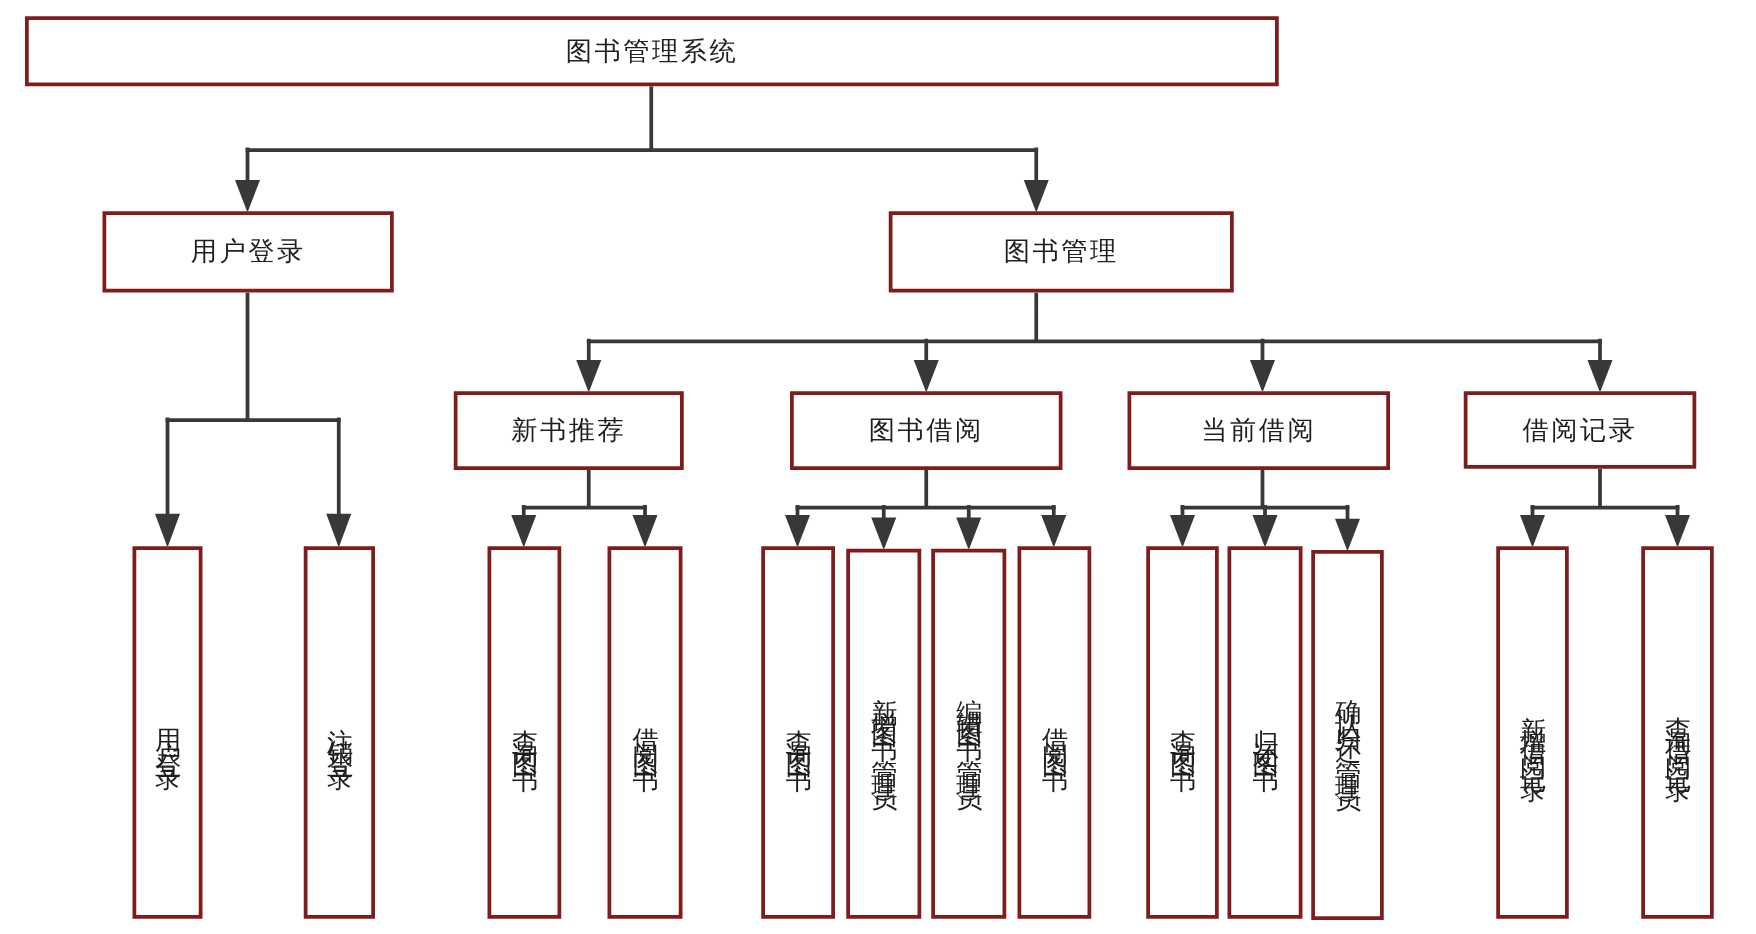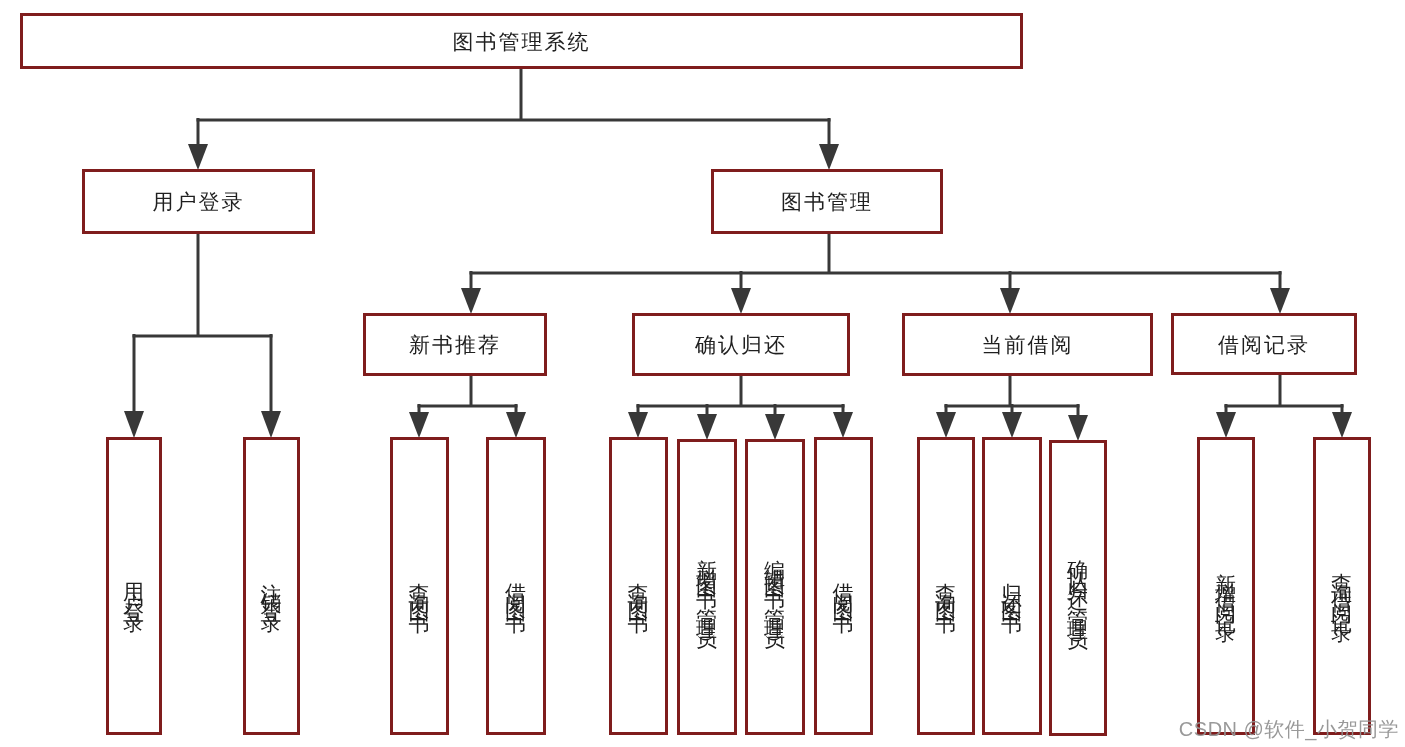--- a/index.html
+++ b/index.html
@@ -126,31 +126,31 @@
     </g>
   </svg>
 
   <div class="node" style="left:20px; top:13px; width:1003px; height:56px;">
     <span class="lbl">图书管理系统</span>
   </div>
 
   <div class="node" style="left:82px; top:169px; width:233px; height:65px;">
     <span class="lbl">用户登录</span>
   </div>
-  <div class="node" style="left:711px; top:169px; width:232px; height:65px;">
+  <div class="node" style="left:711px; top:169px; width:276px; height:65px;">
     <span class="lbl">图书管理</span>
   </div>
 
   <div class="node" style="left:363px; top:313px; width:184px; height:63px;">
     <span class="lbl">新书推荐</span>
   </div>
   <div class="node" style="left:632px; top:313px; width:218px; height:63px;">
-    <span class="lbl">确认归还</span>
-  </div>
-  <div class="node" style="left:902px; top:313px; width:251px; height:63px;">
+    <span class="lbl">图书借阅</span>
+  </div>
+  <div class="node" style="left:902px; top:313px; width:210px; height:63px;">
     <span class="lbl">当前借阅</span>
   </div>
   <div class="node" style="left:1171px; top:313px; width:186px; height:62px;">
     <span class="lbl">借阅记录</span>
   </div>
 
   <div class="node vert" style="left:106px; top:437px; width:56px; height:298px;">
     <span class="lbl">用户登录</span>
   </div>
   <div class="node vert" style="left:243px; top:437px; width:57px; height:298px;">
@@ -187,15 +187,14 @@
     <span class="lbl">确认归还（管理员）</span>
   </div>
 
   <div class="node vert" style="left:1197px; top:437px; width:58px; height:298px;">
     <span class="lbl">新增借阅记录</span>
   </div>
   <div class="node vert" style="left:1313px; top:437px; width:58px; height:298px;">
     <span class="lbl">查询借阅记录</span>
   </div>
 
-  <div class="watermark">CSDN @软件_小贺同学</div>
 
 </div>
 
 </body></html>

